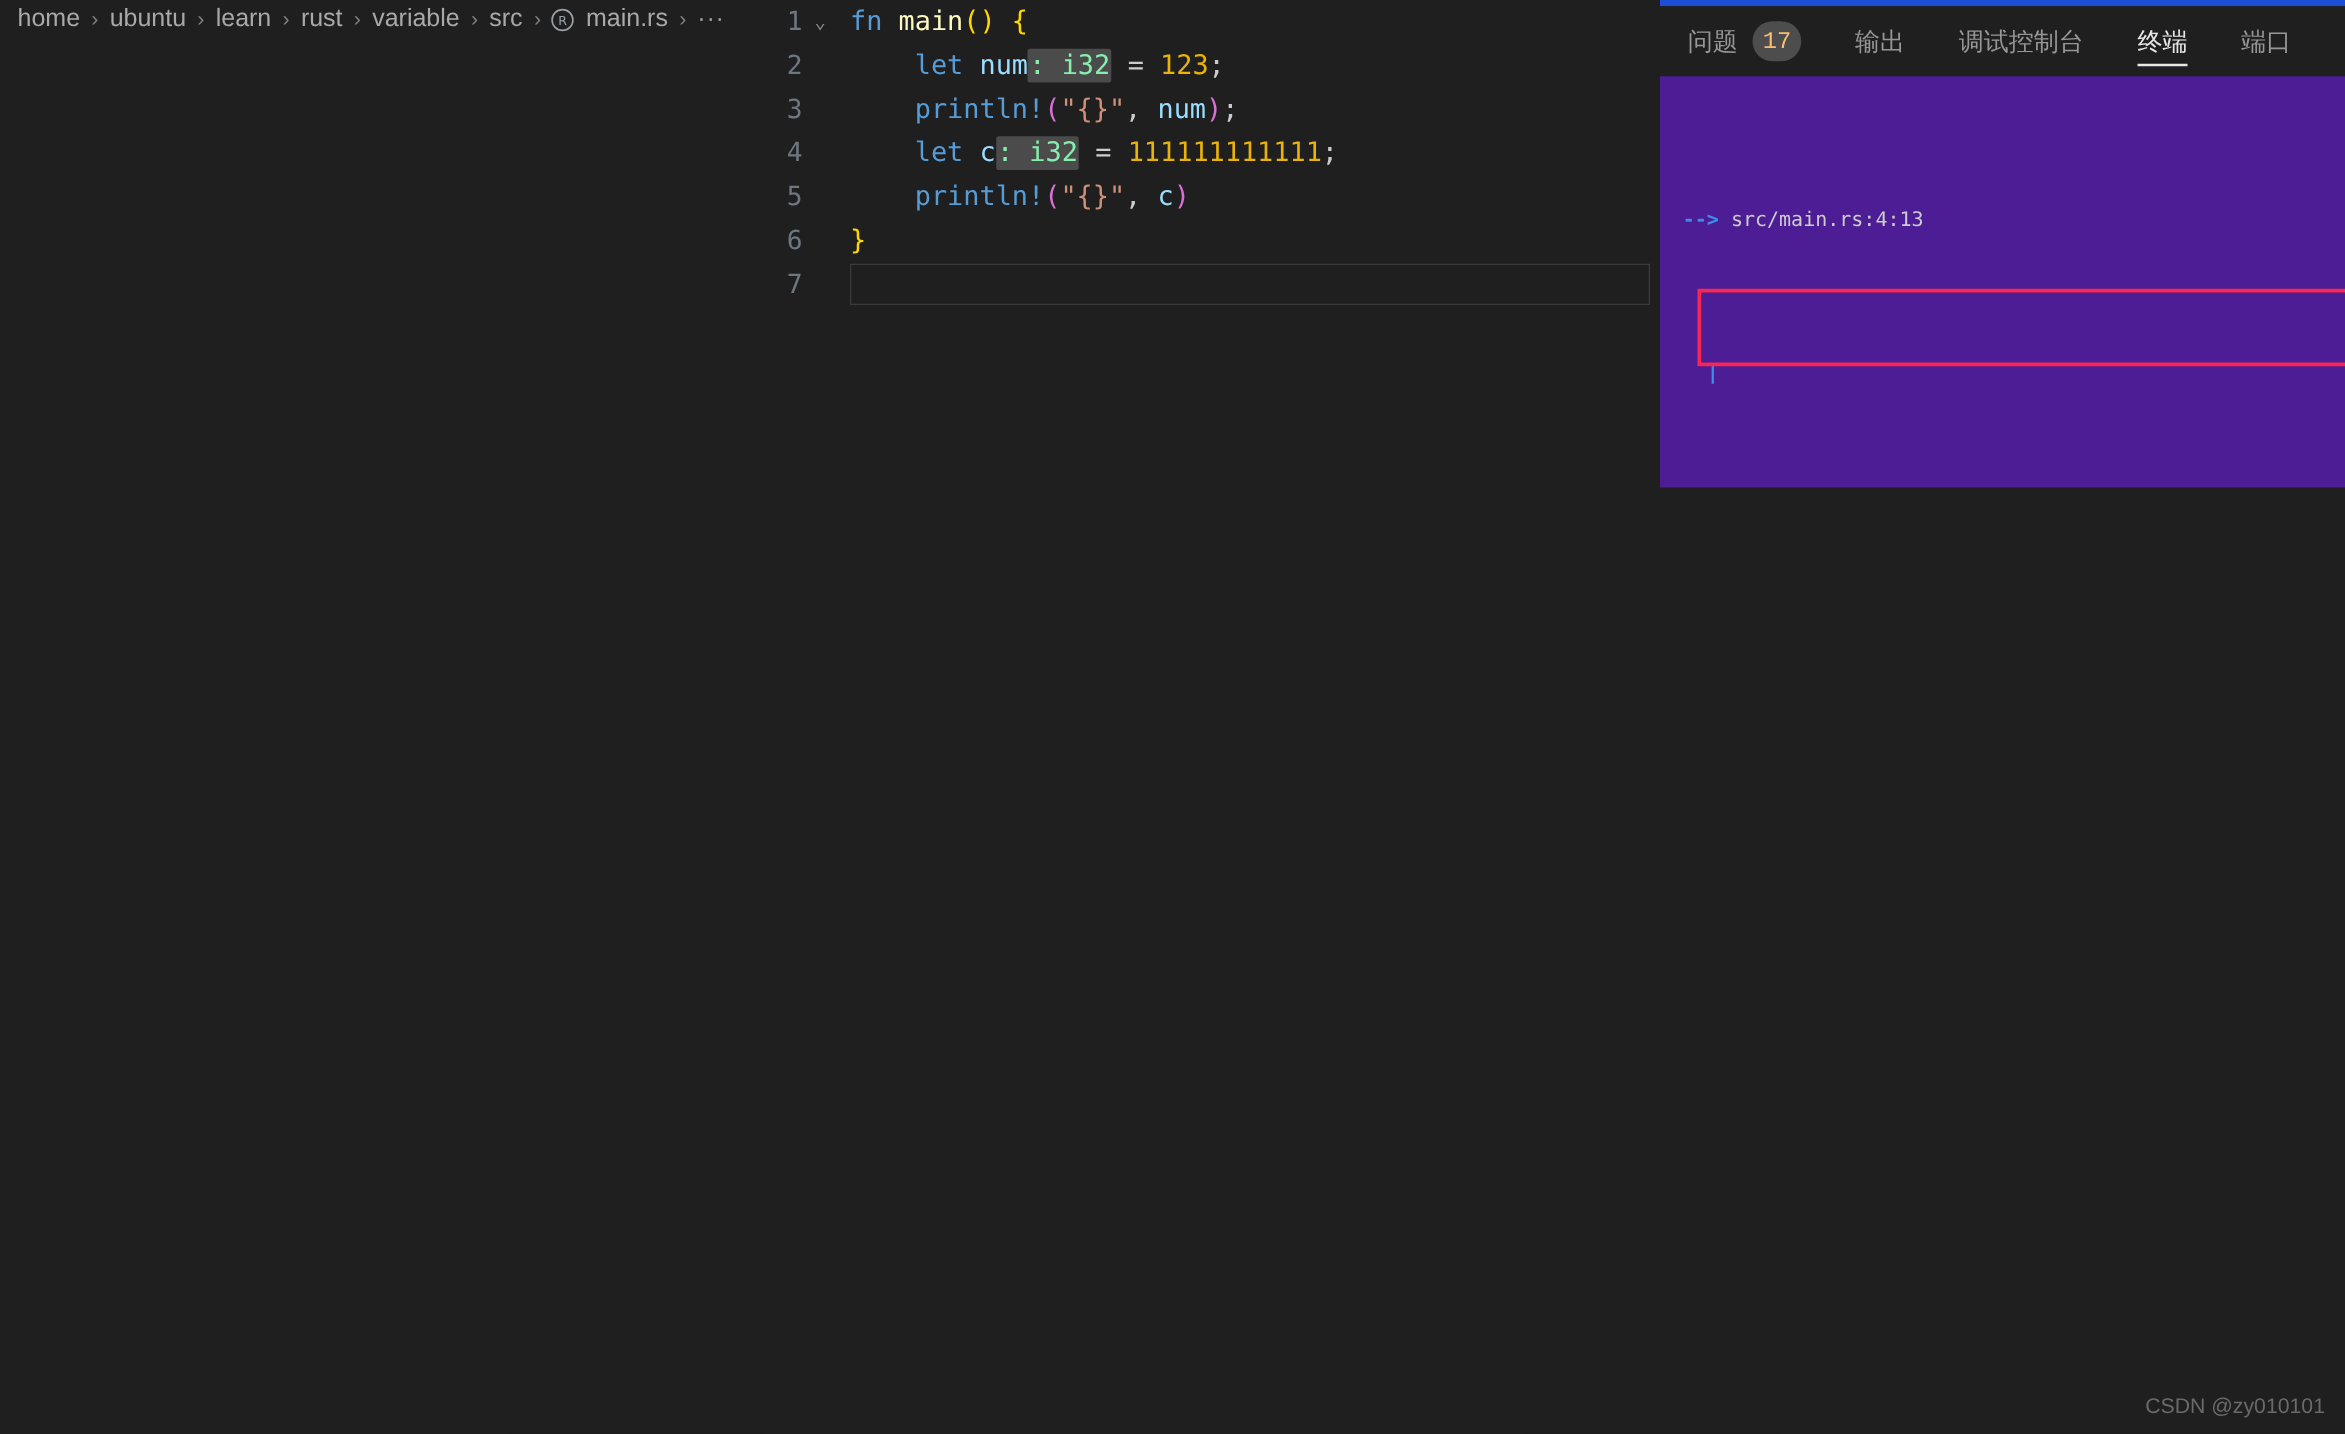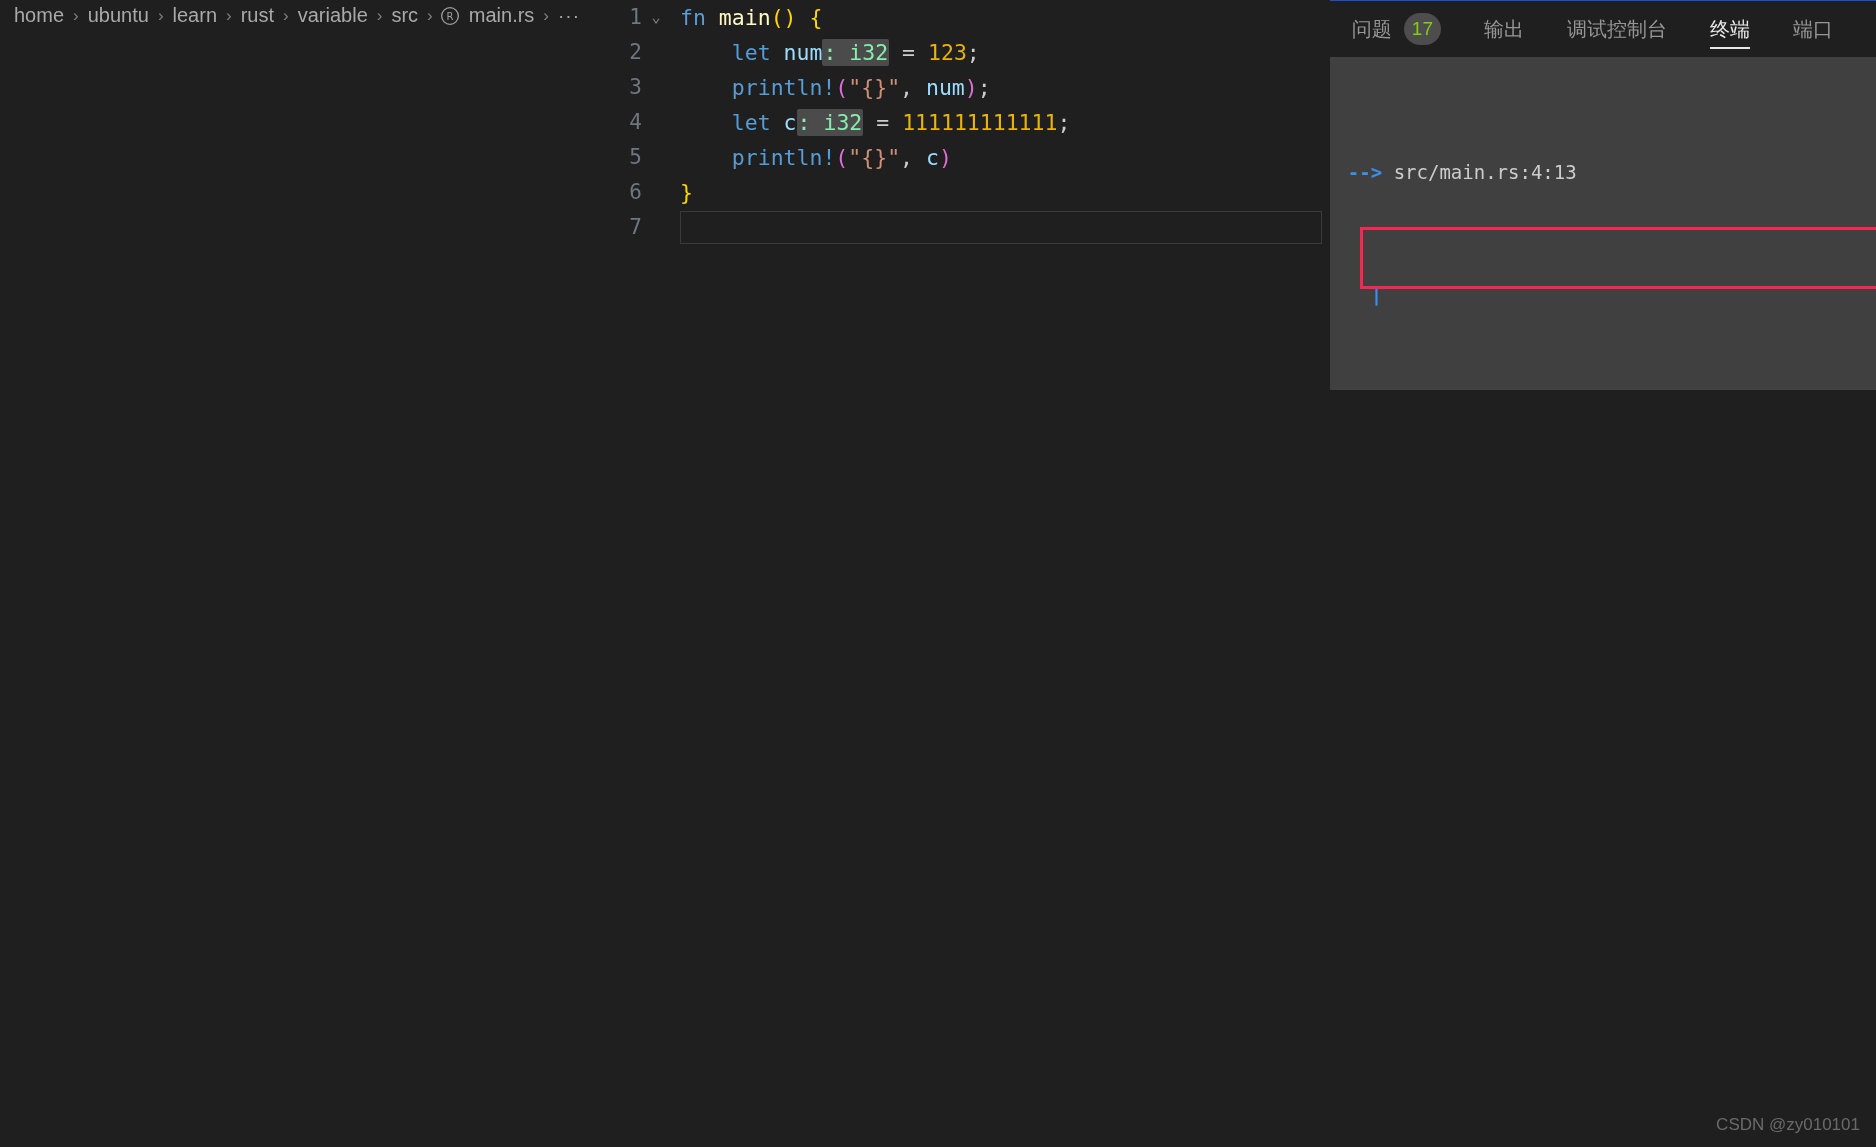--- a/index.html
+++ b/index.html
@@ -125,21 +125,21 @@
     background: #4b4b4b;
     border-radius: 2px;
     padding: 1px 1px;
   }
 
   
   .panel {
     flex: 0 0 auto;
     height: 390px;
     background: #1f1f1f;
-    border-top: 1px solid #1d4ed8;
+    border-top: 5px solid #1d4ed8;
     display: flex;
     flex-direction: column;
   }
   .panel-tabs {
     height: 56px;
     flex: 0 0 56px;
     display: flex;
     align-items: center;
     padding-left: 22px;
     background: #1f1f1f;
@@ -167,32 +167,32 @@
   .badge {
     display: inline-flex;
     align-items: center;
     justify-content: center;
     min-width: 32px;
     height: 32px;
     margin-left: 12px;
     padding: 0 8px;
     border-radius: 16px;
     background: #4d4d4d;
-    color: #84cc16;
+    color: #fdba74;
     font-size: 19px;
-    font-family: Liberation Sans, sans-serif;
+    font-family: Liberation Mono, monospace;
   }
 
   
   .terminal {
     position: relative;
     flex: 1 1 auto;
-    background: #404040;
+    background: #4c1d95;
     font-family: "DejaVu Sans Mono", monospace;
-    font-size: 19px;
+    font-size: 16px;
     line-height: 30.5px;
     padding: 8px 0 0 18px;
     overflow: hidden;
     white-space: pre;
     color: #cccccc;
   }
   .t-line { height: 30.5px; white-space: pre; }
   .t-blue   { color: #3b8eea; font-weight: bold; }
   .t-white  { color: #cccccc; }
 

